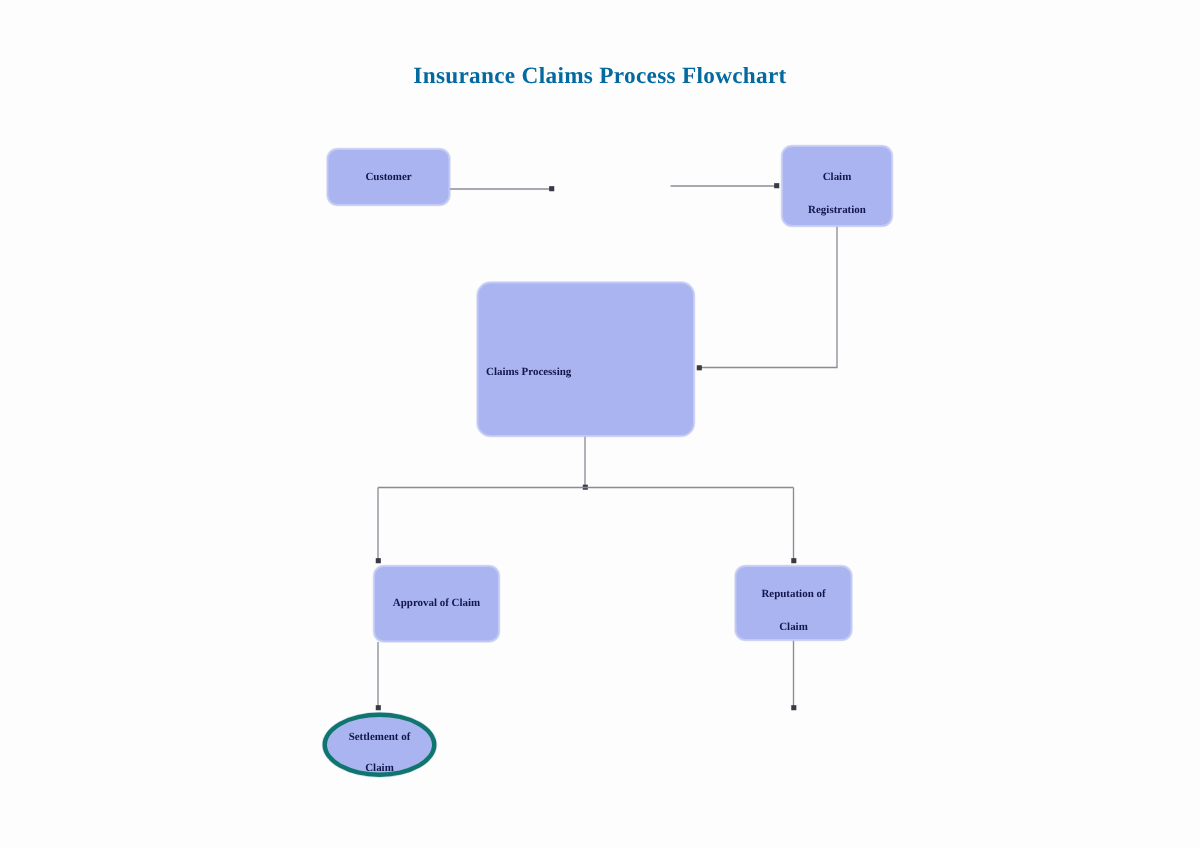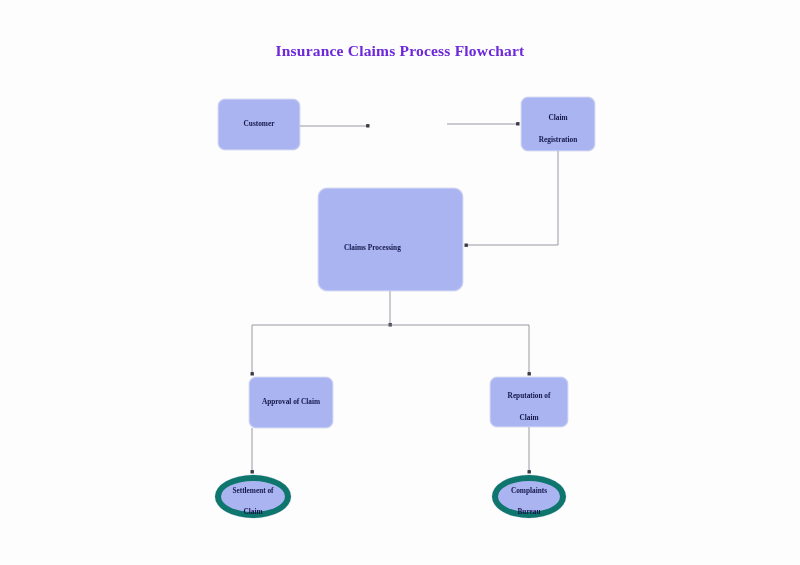--- a/index.html
+++ b/index.html
@@ -24,21 +24,21 @@
 
   
   .chart-title {
     position: absolute;
     left: 0;
     top: 42px;
     width: 800px;
     text-align: center;
     font-size: 15.5px;
     font-weight: bold;
-    color: #6d28d9;
+    color: #0369a1;
     letter-spacing: 0.2px;
   }
 
   
   #connectors {
     position: absolute;
     left: 0;
     top: 0;
     width: 800px;
     height: 565px;
@@ -73,21 +73,21 @@
 
   
   .node-process {
     align-items: center;
     justify-content: flex-start;
     text-align: left;
     border-radius: 9px;
   }
   .process-body {
     width: 100%;
-    padding: 0 0 0 25px;
+    padding: 0 0 0 5px;
     box-sizing: border-box;
     margin-top: 19px;
   }
   .process-heading {
     font-size: 7.3px;
     font-weight: bold;
     color: #13164a;
     margin: 0 0 1px 0;
   }
   .process-list {
@@ -109,21 +109,21 @@
     position: absolute;
     left: 4px;
     top: -0.5px;
     font-size: 7px;
     color: #13164a;
   }
 
   
   .node-ellipse {
     border-radius: 50%;
-    border: 6px solid #0f766e;
+    border: 3px solid #0f766e;
     font-family: Liberation Serif, serif;
   }
 </style>
 </head>
 <body>
 
 <div id="canvas">
 
   <div class="chart-title">Insurance Claims Process Flowchart</div>
 
@@ -149,21 +149,21 @@
       <path d="M529,427 L529,472"></path>
 
       <path d="M252,325 L252,374"></path>
 
       <path d="M529,325 L529,374"></path>
     </g>
 
     <path d="M252,325 L529,325" stroke="#8c8c99" stroke-width="0.9" fill="none"></path>
   </svg>
 
-  <div class="node" style="left:218px; top:99px; width:82px; height:51px;justify-content:flex-end;">
+  <div class="node" style="left:218px; top:99px; width:82px; height:38px;justify-content:flex-end;">
     <div class="label">Customer</div>
   </div>
 
 
   <div class="node" style="left:521px; top:97px; width:74px; height:54px;">
     <div class="label">
       <span>Claim</span><br>
       <span>Registration</span>
     </div>
   </div>
@@ -185,20 +185,14 @@
     </div>
   </div>
 
   <div class="node node-ellipse" style="left:215px; top:475px; width:76px; height:43px;">
     <div class="label">
       <span>Settlement of</span><br>
       <span>Claim</span>
     </div>
   </div>
 
-  <div class="node node-ellipse" style="left:492px; top:475px; width:74px; height:43px;">
-    <div class="label">
-      <span>Complaints</span><br>
-      <span>Bureau</span>
-    </div>
-  </div>
 
 </div>
 
 </body></html>

